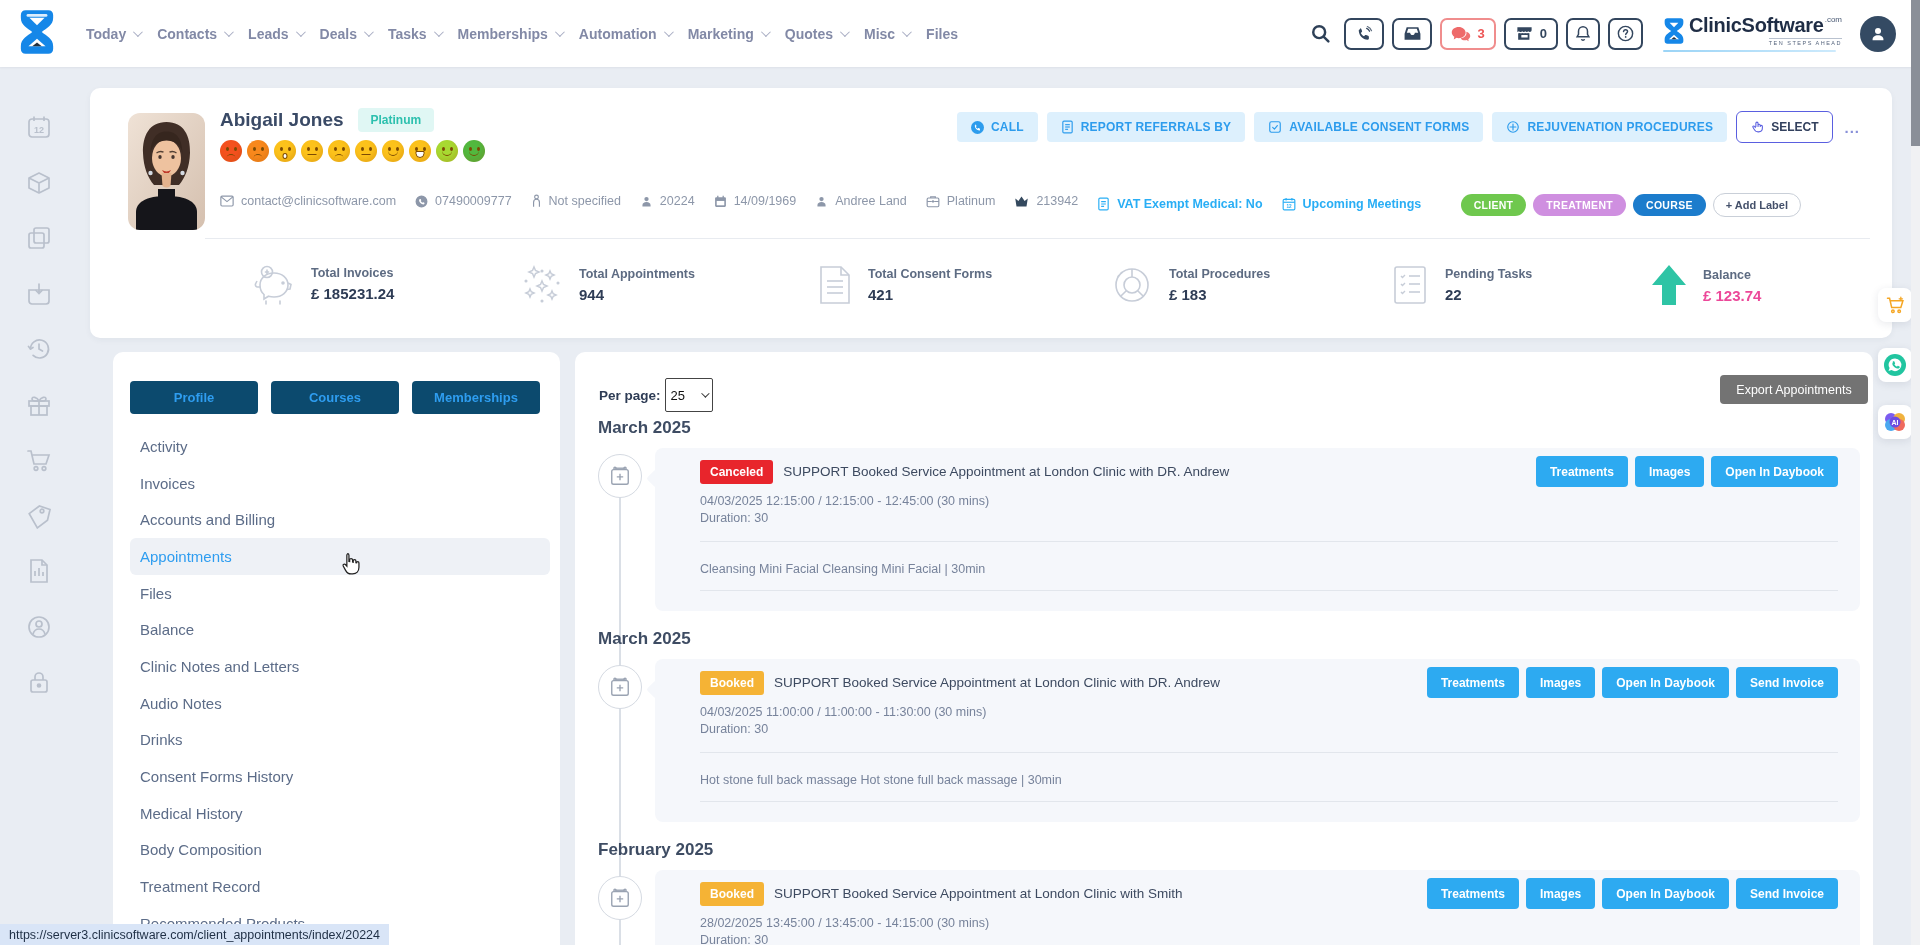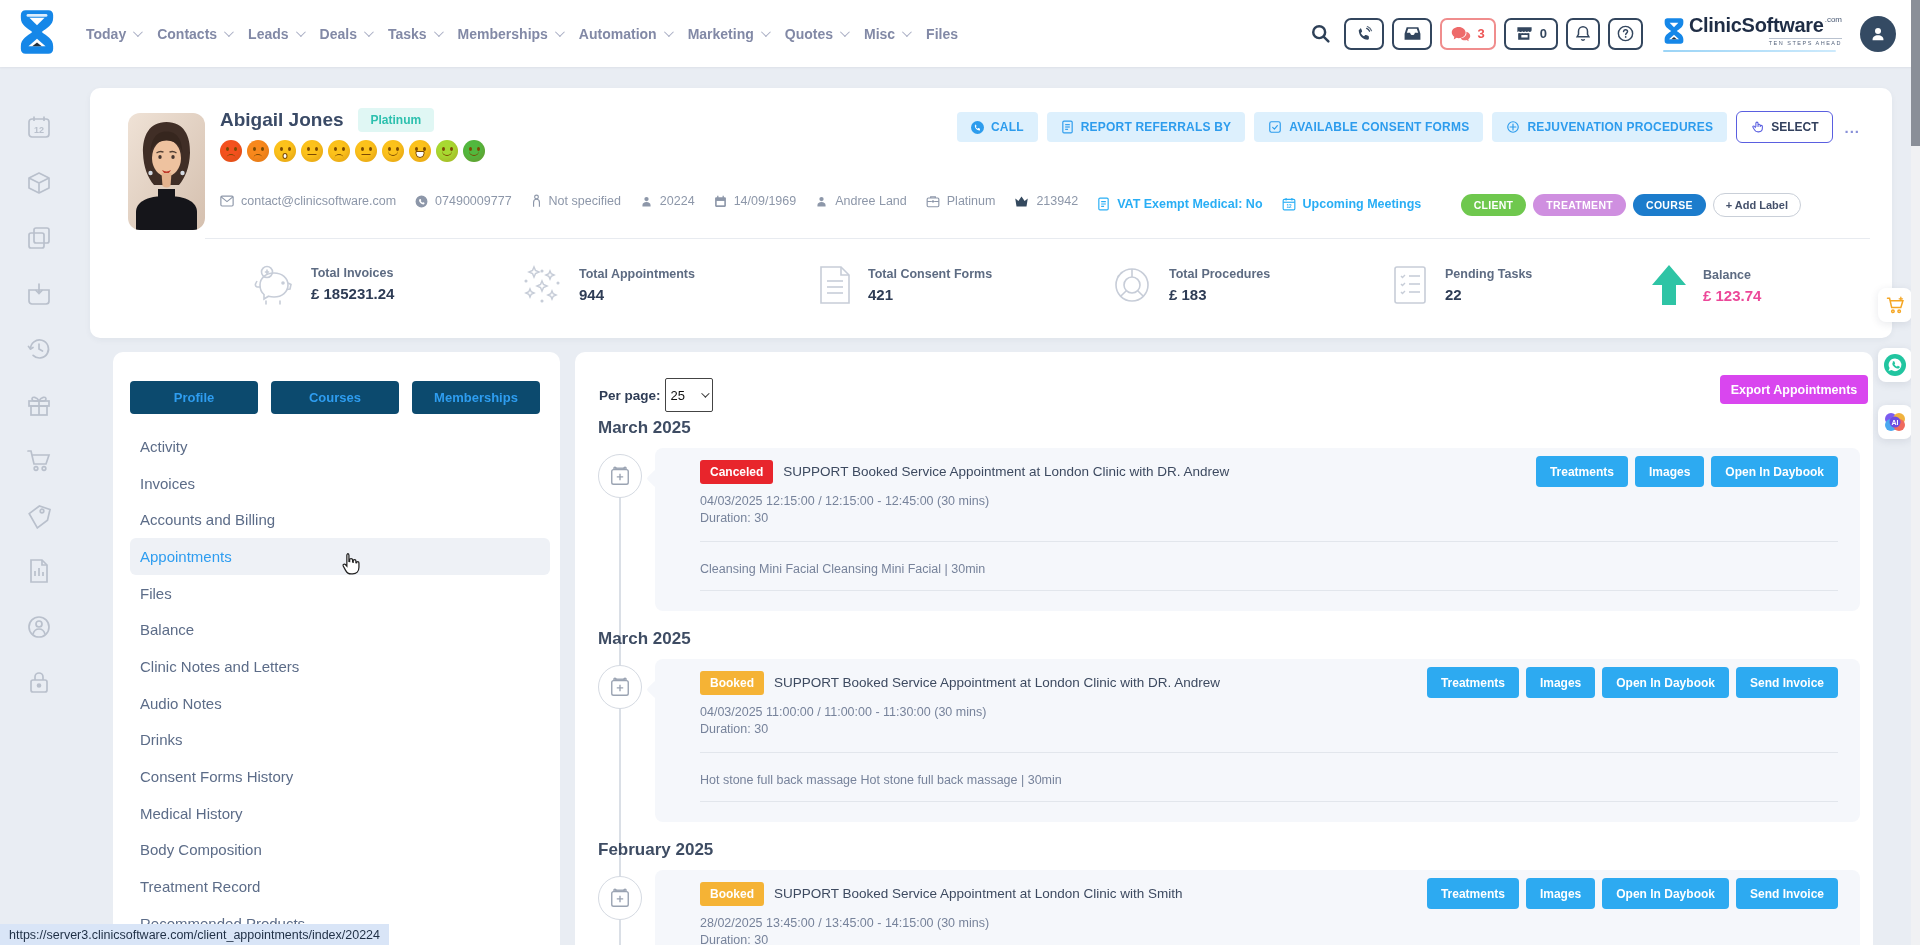--- a/index.html
+++ b/index.html
@@ -76,21 +76,21 @@
 .menu-item { height:36.7px; display:flex; align-items:center; padding-left:10px; font-size:15px; color:#5c6c88; border-radius:6px; }
 .menu-item.active { background:#eef1f6; color:#2e9df0; }
 .cursor-hand { position:absolute; left:227px; top:199px; z-index:30; }
 
 
 .main-card { position:absolute; left:575px; top:352px; width:1298px; height:620px; background:#fff; border-radius:10px; }
 .toolbar { position:absolute; top:0; left:0; right:0; height:62px; }
 .per-page { position:absolute; left:24px; top:26px; display:flex; align-items:center; gap:4px; font-size:13.5px; color:#2e3c55; font-weight:600; }
 .pp-select { width:48px; height:34px; border:1.5px solid #444; border-radius:2px; background:#fff; display:flex; align-items:center; justify-content:space-between; padding:0 5px; font-size:13px; font-weight:400; color:#111; }
 .pp-caret { width:6px; height:6px; border-right:1.5px solid #333; border-bottom:1.5px solid #333; transform:rotate(45deg) translateY(-2px); }
-.export-btn { position:absolute; right:5px; top:23px; width:148px; height:29px; background:#d946ef; color:#fff; font-size:12.5px; font-weight:700; border-radius:4px; display:flex; align-items:center; justify-content:center; }
+.export-btn { position:absolute; right:5px; top:23px; width:148px; height:29px; background:#737373; color:#fff; font-size:12.5px; font-weight:400; border-radius:4px; display:flex; align-items:center; justify-content:center; }
 .groups { position:absolute; top:62px; left:0; right:0; }
 .tl-line { position:absolute; left:44px; top:80px; bottom:-40px; width:1.5px; background:#dadfe6; }
 .group { position:relative; }
 .month-h { margin:4px 0 10px 23px; font-size:17px; font-weight:600; color:#3e4c63; }
 .tl-circle { position:absolute; left:23px; top:36px; width:44px; height:44px; border-radius:50%; background:#fff; border:1.5px solid #d5dae2; display:flex; align-items:center; justify-content:center; z-index:2; }
 .appt-card { margin:0 13px 18px 80px; background:#f5f7fb; border-radius:8px; position:relative; padding:8px 22px 0 45px; }
 .appt-card::before { content:""; position:absolute; left:-6px; top:24px; width:13px; height:13px; background:#f5f7fb; transform:rotate(45deg); border-radius:2px; }
 .card-head { display:flex; align-items:center; }
 .status-badge { color:#fff; font-size:12px; font-weight:700; padding:5px 10px; border-radius:3px; flex:none; }
 .appt-title { margin-left:10px; font-size:13.5px; font-weight:400; color:#3d4a60; }

